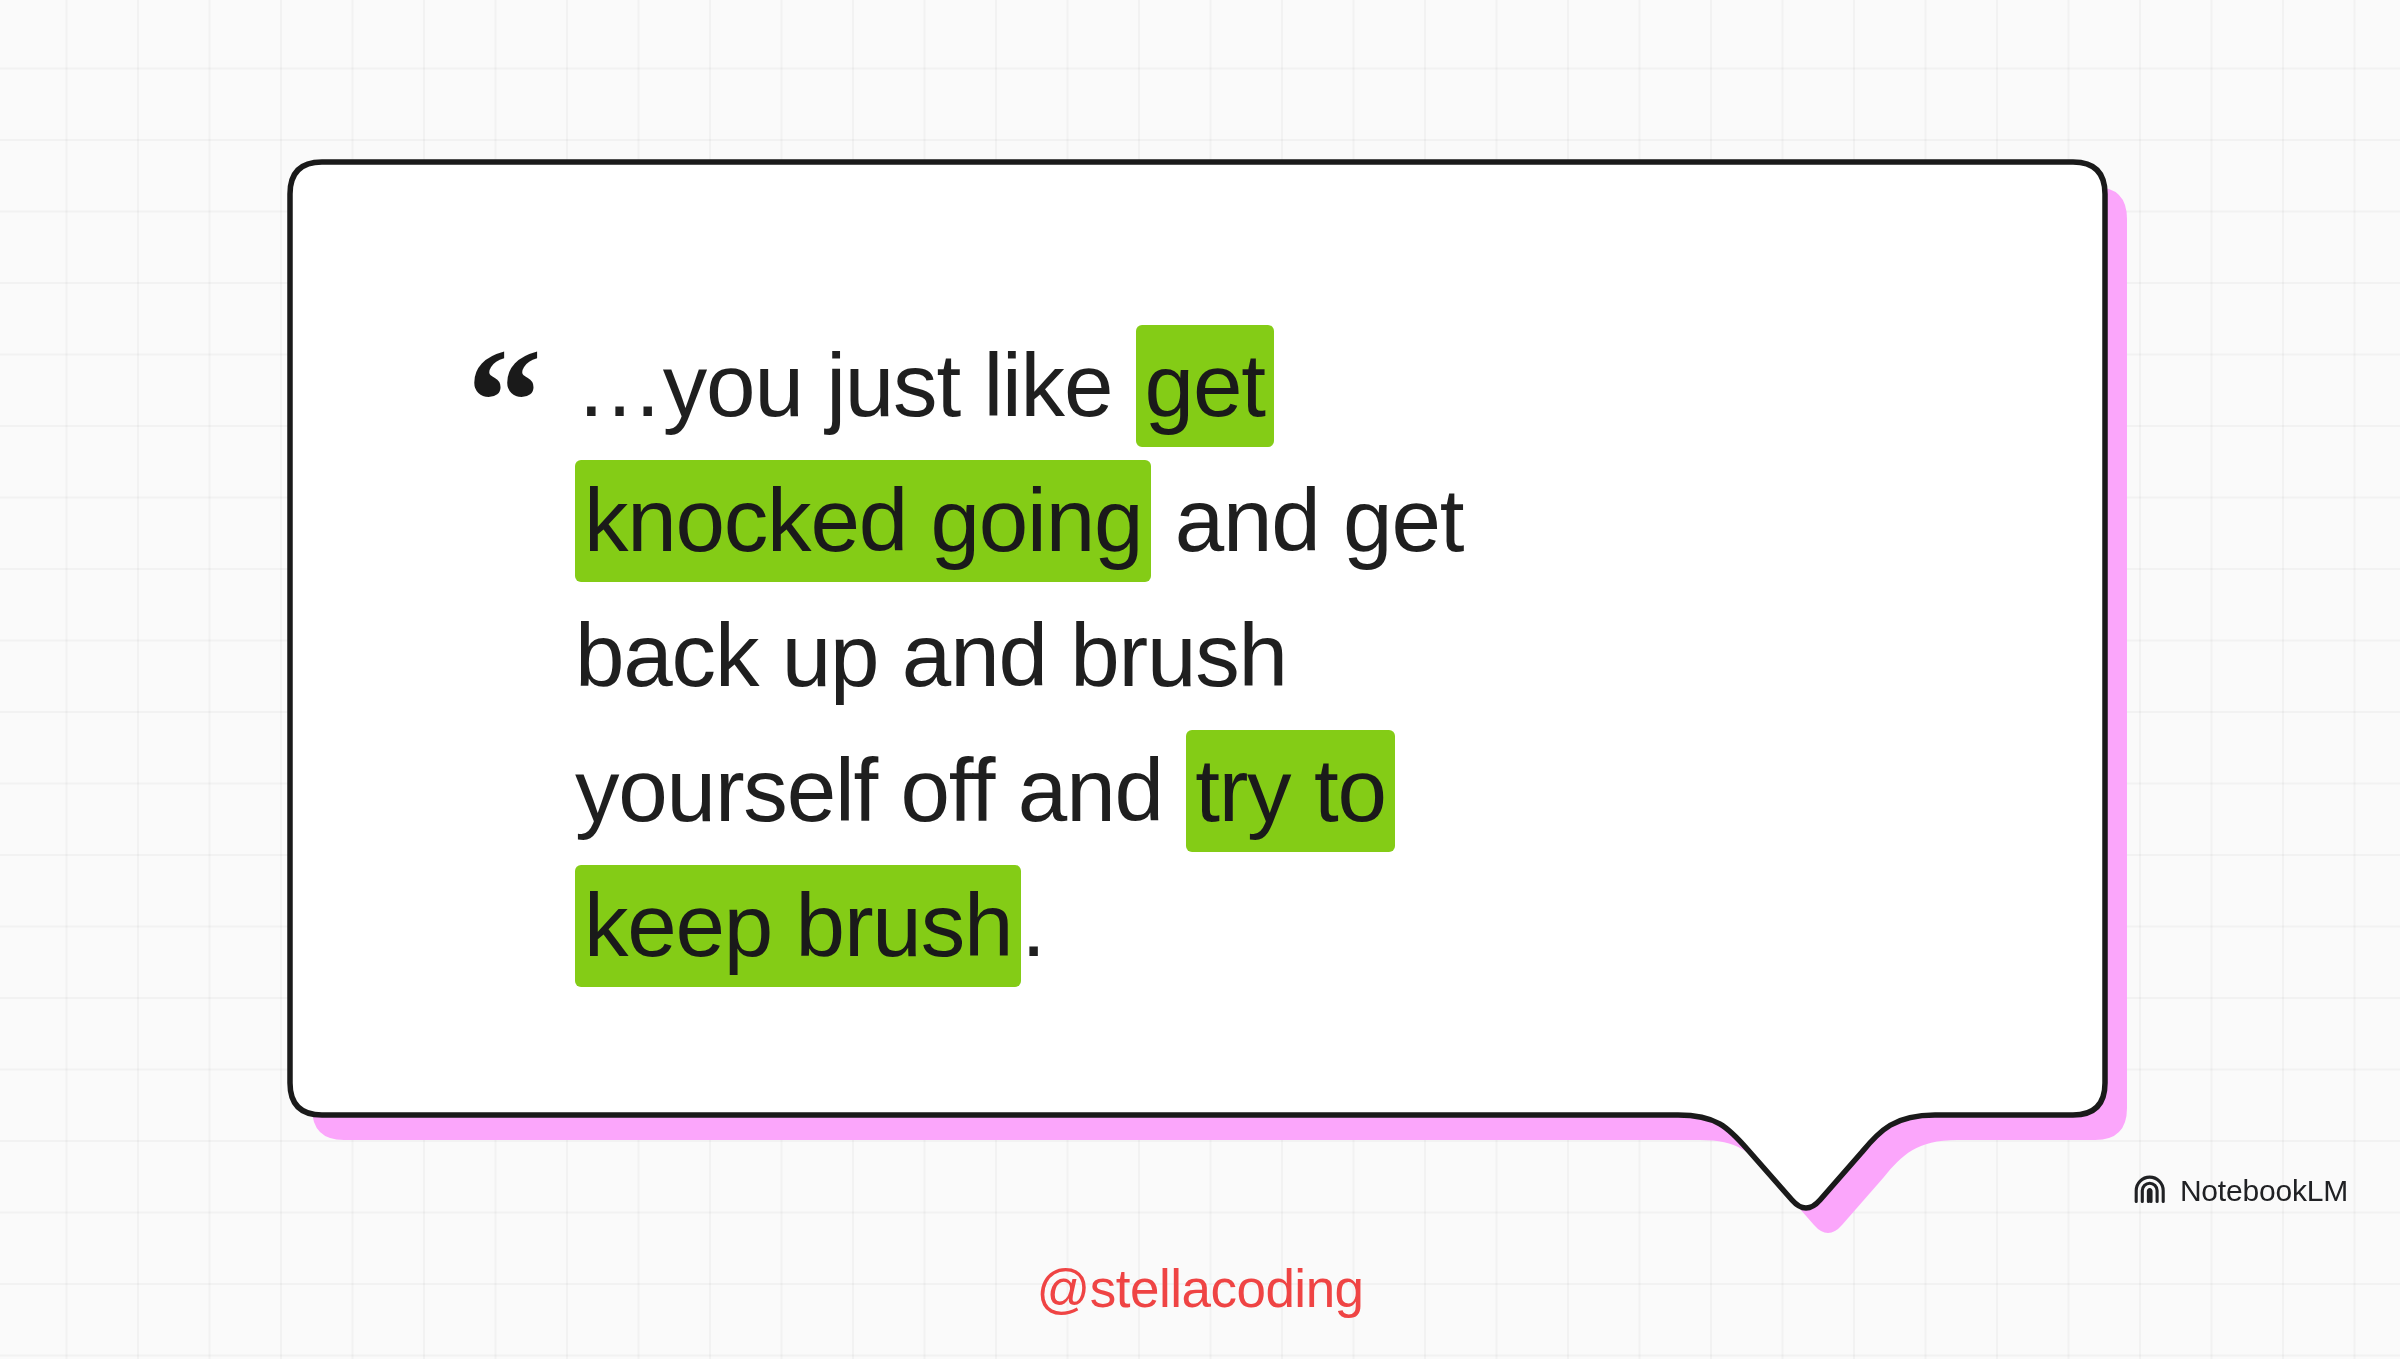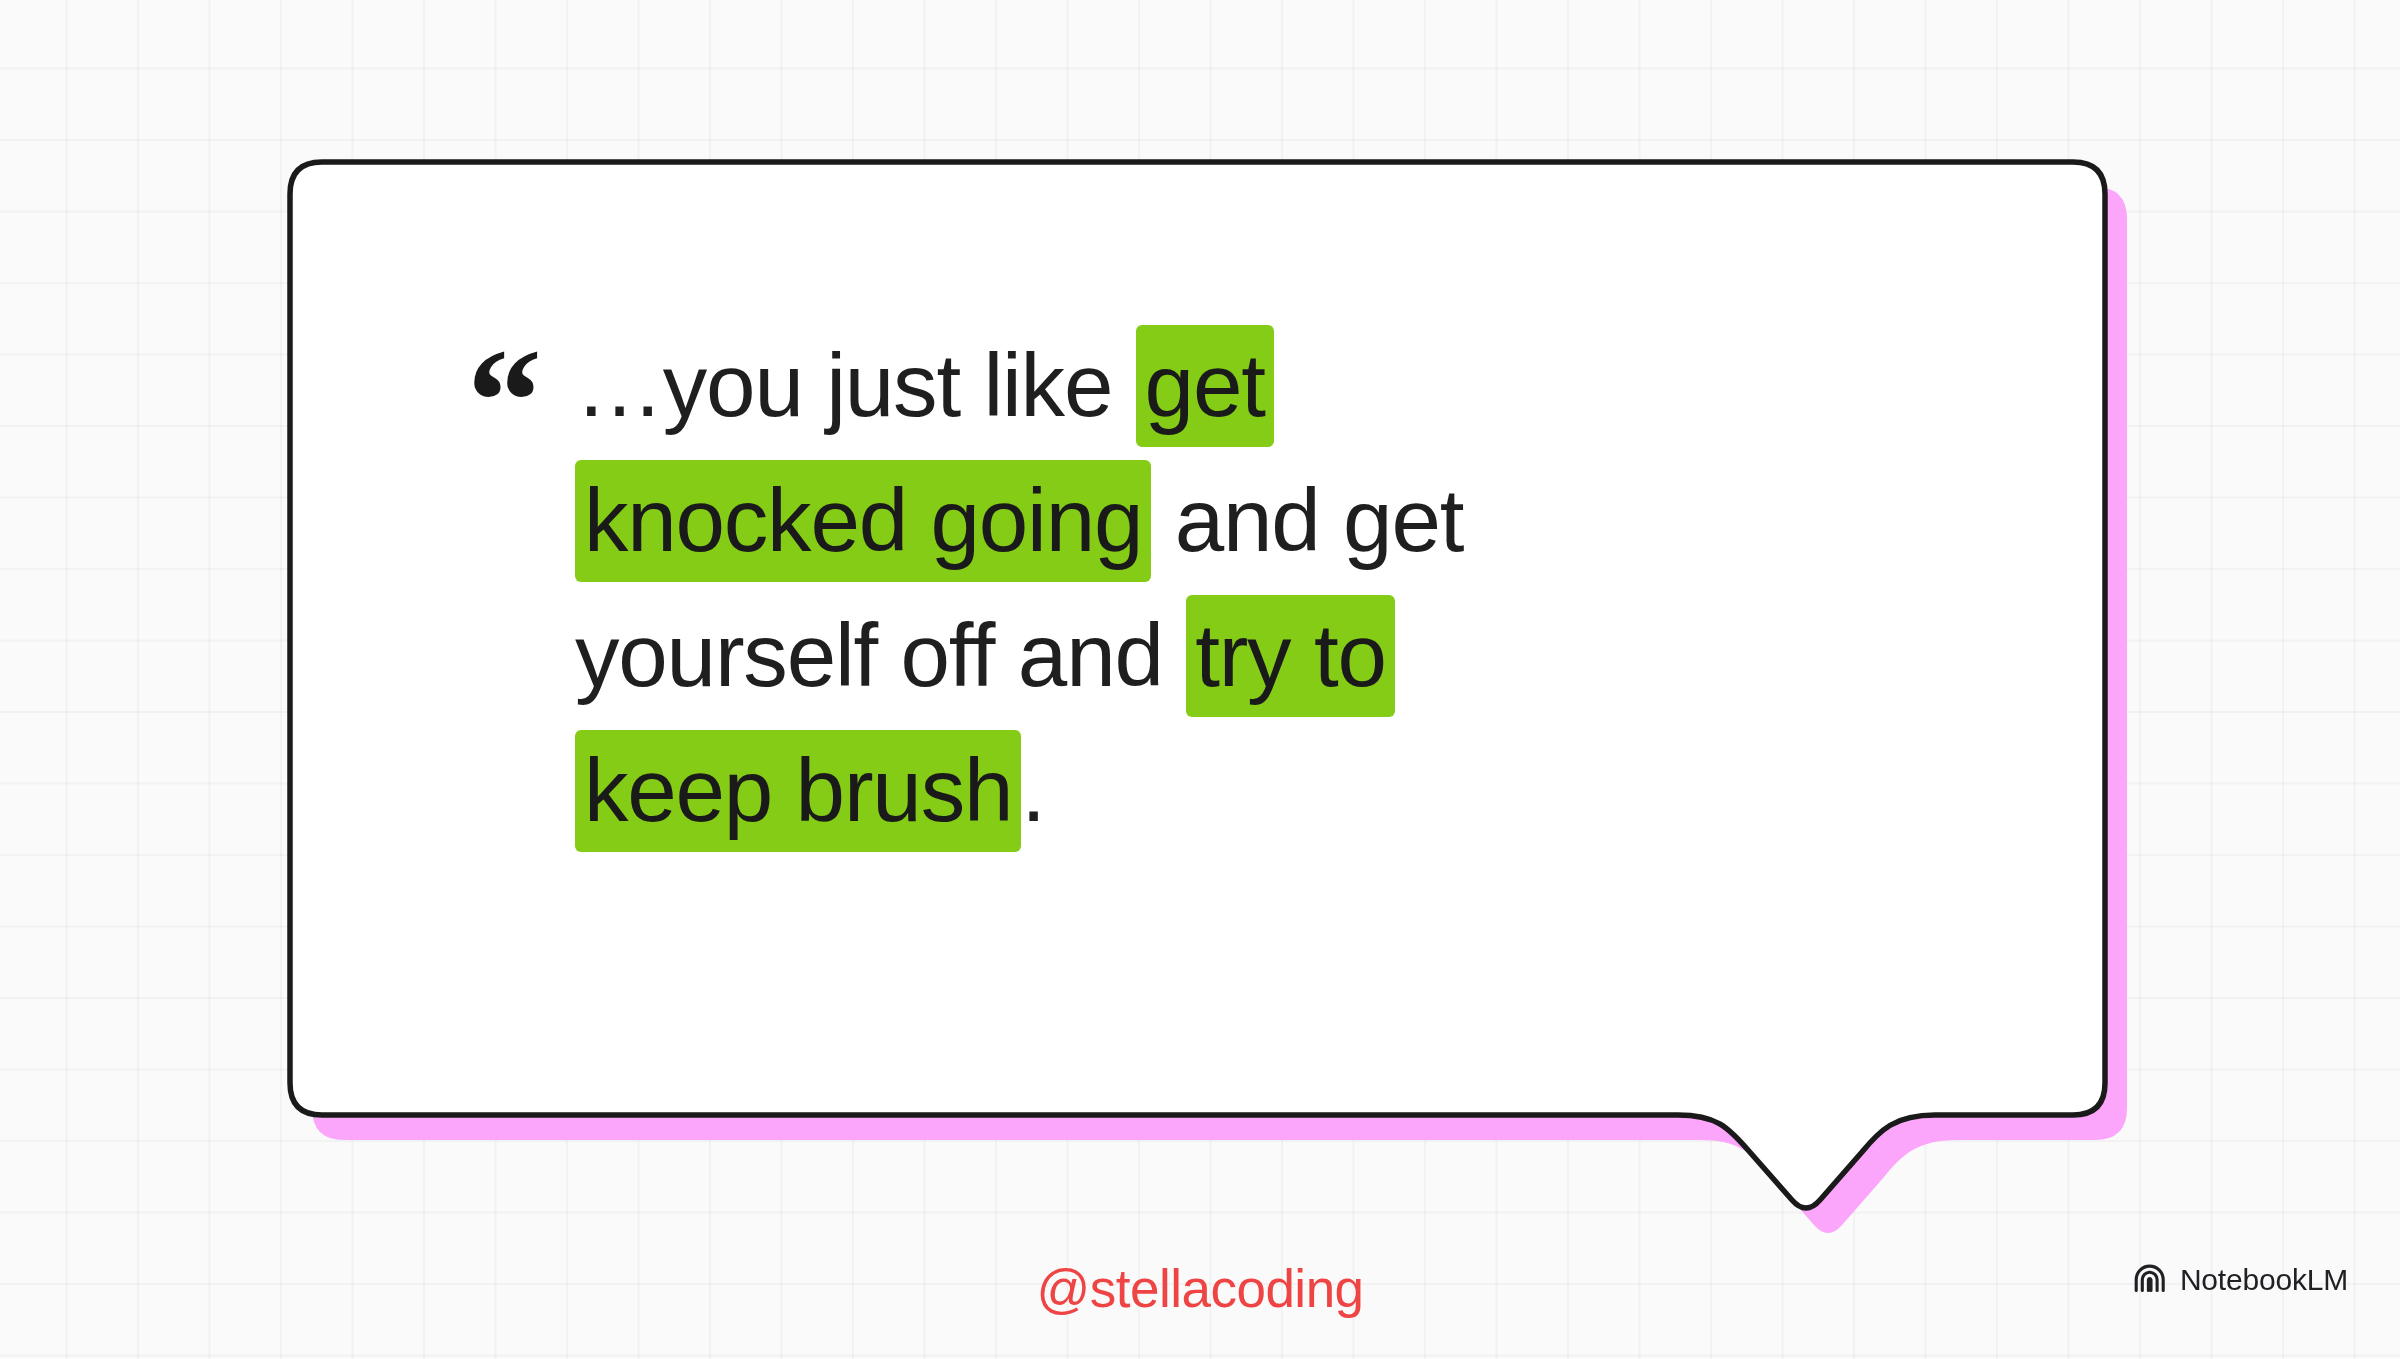--- a/index.html
+++ b/index.html
@@ -88,21 +88,21 @@
     text-align: center;
     font-size: 53px;
     color: #ef4444;
     letter-spacing: -0.5px;
   }
 
   
   #nblm-logo {
     position: absolute;
     right: 52px;
-    top: 1263px;
+    top: 1174px;
     display: flex;
     align-items: center;
     gap: 13px;
   }
   #nblm-icon { display: block; }
   #nblm-label {
     font-size: 30px;
     color: #202124;
     font-weight: 500;
     letter-spacing: -0.2px;
@@ -149,20 +149,21 @@
   </svg>
 
   <div id="quote-block">
 
     <div id="quote-mark">“</div>
 
     <div class="qline"><span>…you just like </span><span class="hl">get</span></div>
 
     <div class="qline"><span class="hl">knocked going</span><span> and get</span></div>
 
+    <div class="qline"><span>back up and brush</span></div>
 
     <div class="qline"><span>yourself off and </span><span class="hl">try to</span></div>
 
     <div class="qline"><span class="hl">keep brush</span><span>.</span></div>
 
   </div>
 
   <div id="handle">@stellacoding</div>
 
   <div id="nblm-logo">

